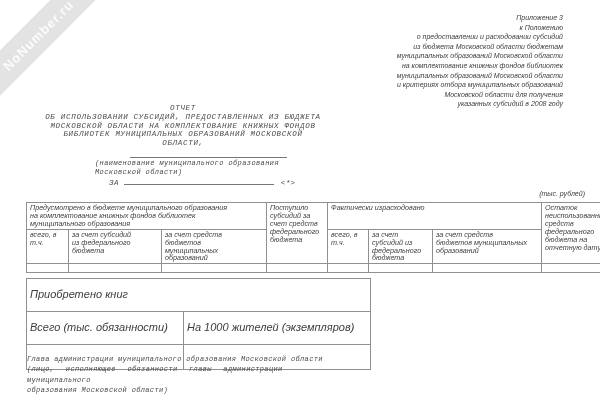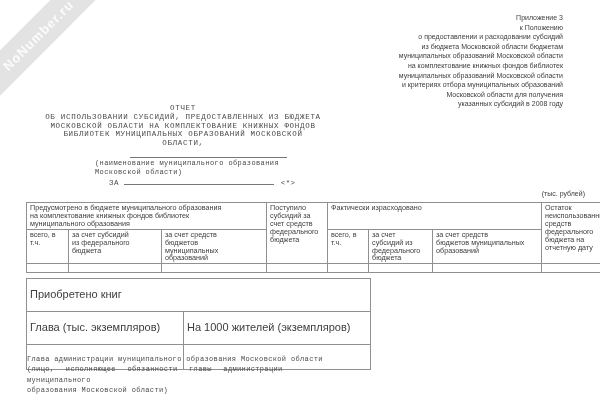--- a/index.html
+++ b/index.html
@@ -6,21 +6,21 @@
   html, body { width: 600px; height: 420px; }
   body {
     position: relative;
     width: 600px; height: 420px;
     background: #ffffff;
     overflow: hidden;
     font-family: "Liberation Sans", sans-serif;
     color: #3d3d3d;
     -webkit-font-smoothing: antialiased;
   }
-  .abs { position: absolute; }
+  .abs { position: absolute; font-style: italic; }
 
   
   .watermark-band {
     position: absolute;
     left: -42px; top: 19px;
     width: 160px; height: 32px;
     background: #e3e3e3;
     transform: rotate(-45deg);
     display: flex; align-items: center; justify-content: center;
   }
@@ -242,21 +242,21 @@
 <table class="abs bt">
   <colgroup>
     <col style="width:157px">
       <col style="width:187px">
   </colgroup>
   <tbody>
       <tr>
     <td colspan="2">Приобретено книг</td>
   </tr>
   <tr>
-    <td>Глава (тыс. экземпляров)</td>
+    <td>Всего (тыс. обязанности)</td>
     <td>На 1000 жителей (экземпляров)</td>
   </tr>
   <tr>
     <td></td>
     <td></td>
   </tr>
 </tbody>
   </table>
 
 <div class="abs signature">

